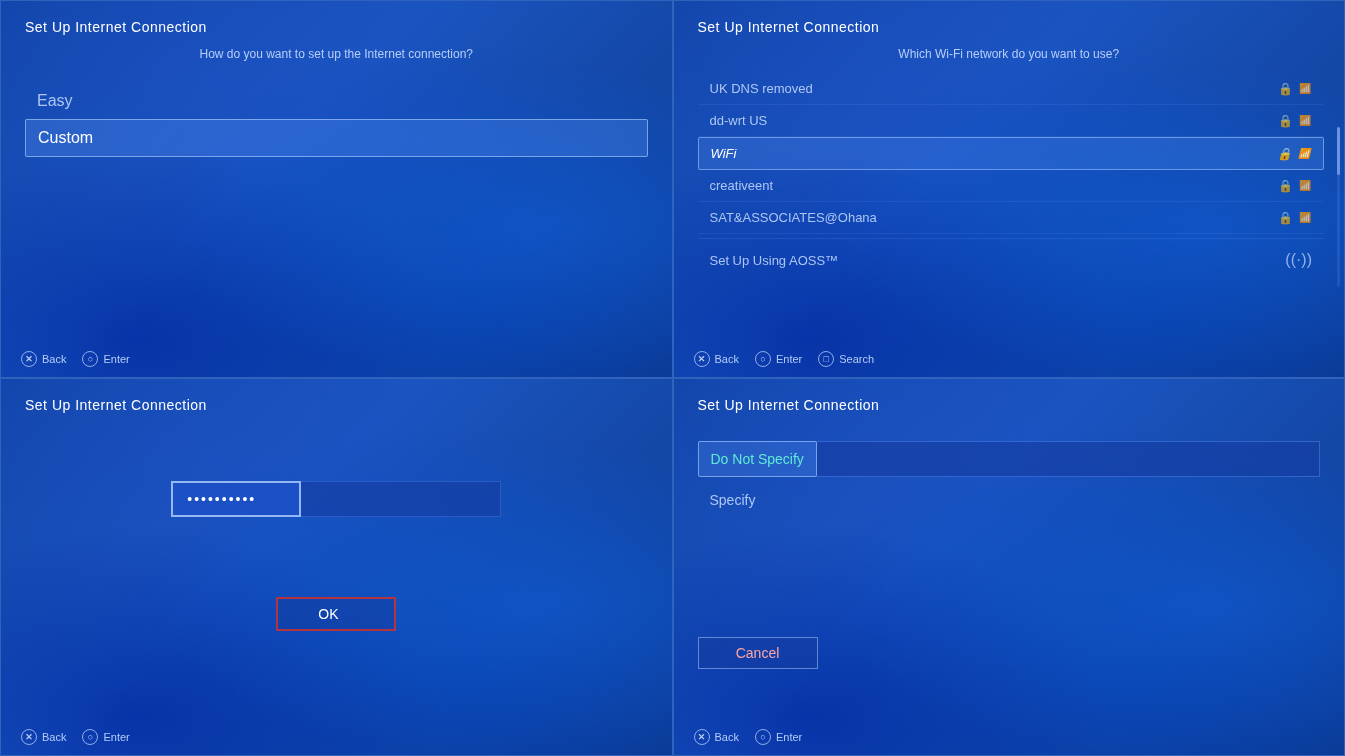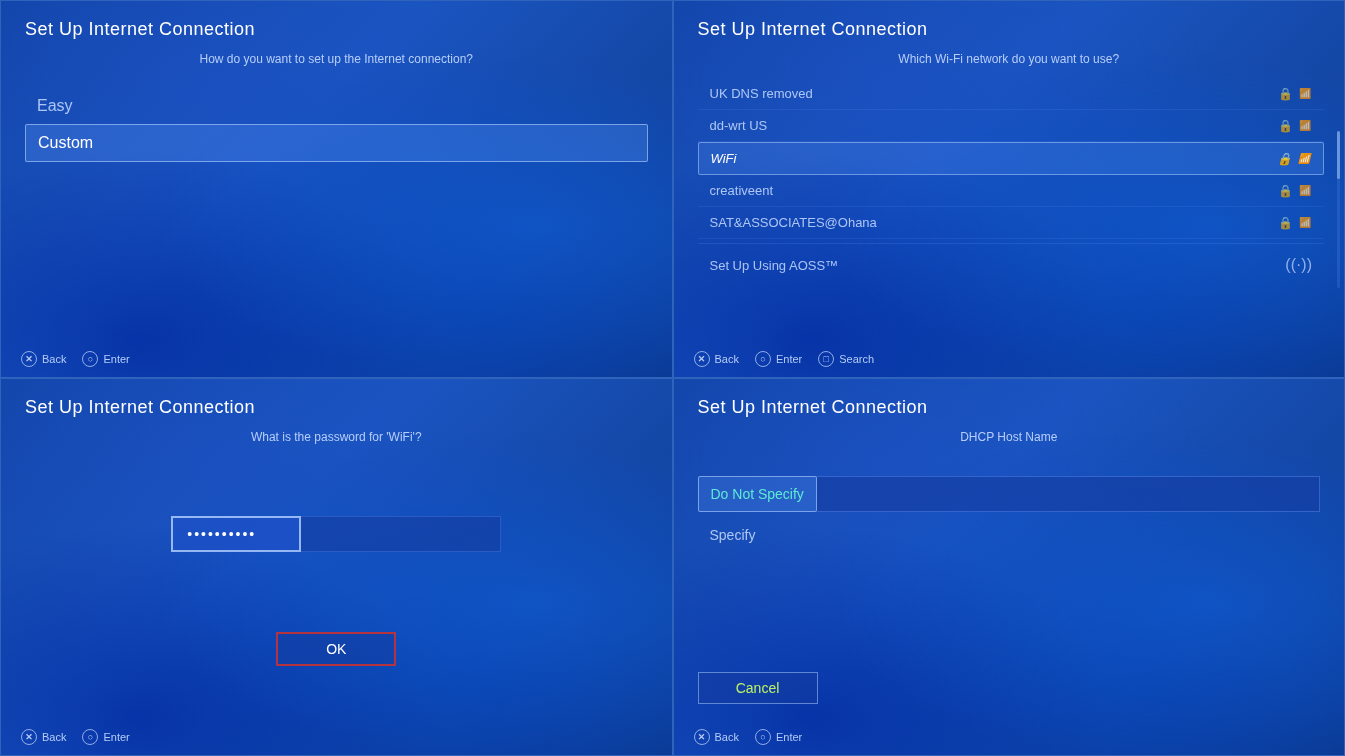--- a/index.html
+++ b/index.html
@@ -44,21 +44,21 @@
     .panel-content {
       position: relative;
       z-index: 2;
       height: 100%;
       display: flex;
       flex-direction: column;
     }
 
     .panel-title {
       color: #fff;
-      font-size: 18px;
+      font-size: 14px;
       font-weight: 300;
       padding: 18px 24px 8px;
       letter-spacing: 0.5px;
     }
 
     .panel-subtitle {
       color: rgba(200,220,255,0.9);
       font-size: 12px;
       text-align: center;
       padding: 4px 24px 12px;
@@ -203,27 +203,26 @@
     }
 
     .ok-button {
       background: rgba(20,60,160,0.5);
       border: 2px solid rgba(200,50,50,0.9);
       color: #fff;
       padding: 7px 40px;
       font-size: 14px;
       cursor: pointer;
       min-width: 120px;
-      text-align: center;
     }
 
     .cancel-button {
       background: rgba(20,60,160,0.5);
       border: 1.5px solid rgba(180,210,255,0.5);
-      color: #bef264;
+      color: #fca5a5;
       padding: 7px 36px;
       font-size: 14px;
       cursor: pointer;
       min-width: 120px;
       text-align: center;
     }
 
     
     .dhcp-option {
       padding: 9px 12px;
@@ -402,21 +401,20 @@
         <span class="circle-btn btn-square">□</span>
         <span>Search</span>
       </div>
     </div>
   </div>
 </div>
 
 <div class="panel">
   <div class="panel-content">
     <h2 class="panel-title">Set Up Internet Connection</h2>
-    <p class="panel-subtitle">What is the password for 'WiFi'?</p>
     <div class="panel-body">
       <div class="password-field-container">
         <div class="password-box selected">
           <span>••••••••••</span>
         </div>
         <div class="keyboard-box"></div>
       </div>
       <div class="ok-button-container">
         <div class="ok-button">
           <span>OK</span>
@@ -432,21 +430,20 @@
         <span class="circle-btn btn-circle">○</span>
         <span>Enter</span>
       </div>
     </div>
   </div>
 </div>
 
 <div class="panel">
   <div class="panel-content">
     <h2 class="panel-title">Set Up Internet Connection</h2>
-    <p class="panel-subtitle">DHCP Host Name</p>
     <div class="panel-body">
       <div style="margin-top: 20px;">
         <div class="dhcp-row">
           <div class="dhcp-option selected">
             <span>Do Not Specify</span>
           </div>
           <div class="dhcp-input"></div>
         </div>
         <div style="margin-top: 6px;">
           <div class="dhcp-option">

